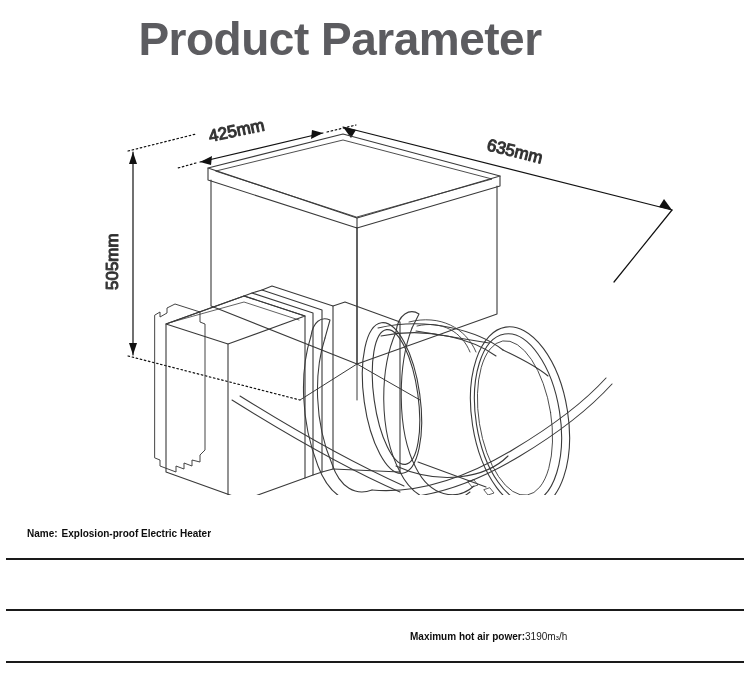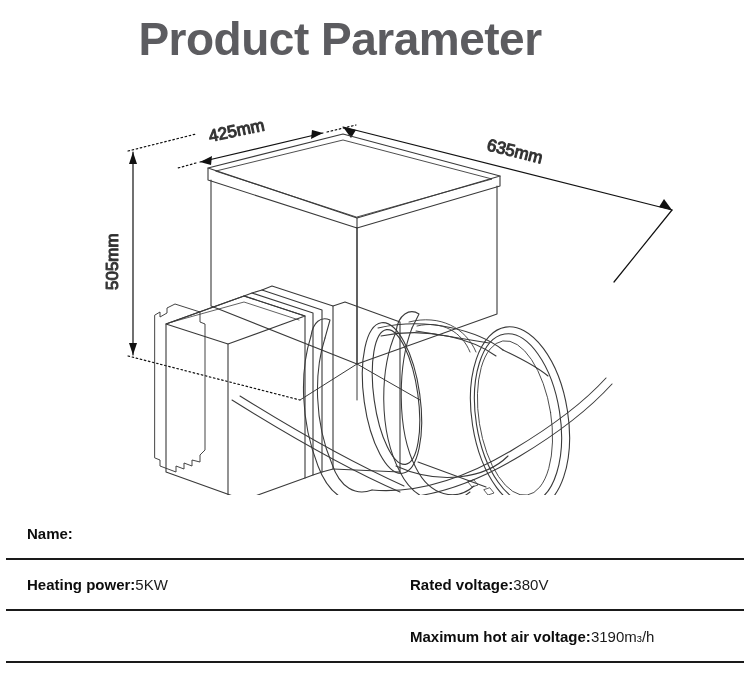--- a/index.html
+++ b/index.html
@@ -66,21 +66,21 @@
     border-bottom: 2px solid #1a1a1a;
     display: flex;
     align-items: center;
   }
   .spec-row.first {
     border-top: none;
   }
   .spec-cell {
     display: flex;
     align-items: baseline;
-    font-size: 15px;
+    font-size: 10px;
     white-space: nowrap;
     justify-content: space-between;
   }
   .spec-cell.left {
     position: absolute;
     left: 21px;
     top: 50%;
     transform: translateY(-50%);
   }
   .spec-cell.right {
@@ -249,36 +249,29 @@
     </g>
   </svg>
 </div>
 
 <div class="spec-table">
 
   <div class="spec-row first">
     <div class="spec-cell left">
       <span class="spec-key">Name:</span>
       <span class="spec-gap"></span>
+      <span class="spec-val bold">Explosion-proof Electric Heater</span>
     </div>
   </div>
 
   <div class="spec-row">
-    <div class="spec-cell left">
-      <span class="spec-key">Heating power:</span>
-      <span class="spec-val">5KW</span>
-    </div>
-    <div class="spec-cell right">
-      <span class="spec-key">Rated voltage:</span>
-      <span class="spec-val">380V</span>
-    </div>
   </div>
 
   <div class="spec-row">
     <div class="spec-cell right">
-      <span class="spec-key">Maximum hot air voltage:</span>
+      <span class="spec-key">Maximum hot air power:</span>
       <span class="spec-val">3190m</span>
         <sup class="unit-sup">3</sup>
         <span class="spec-val">/h</span>
     </div>
   </div>
 
 </div>
 
 </body></html>

